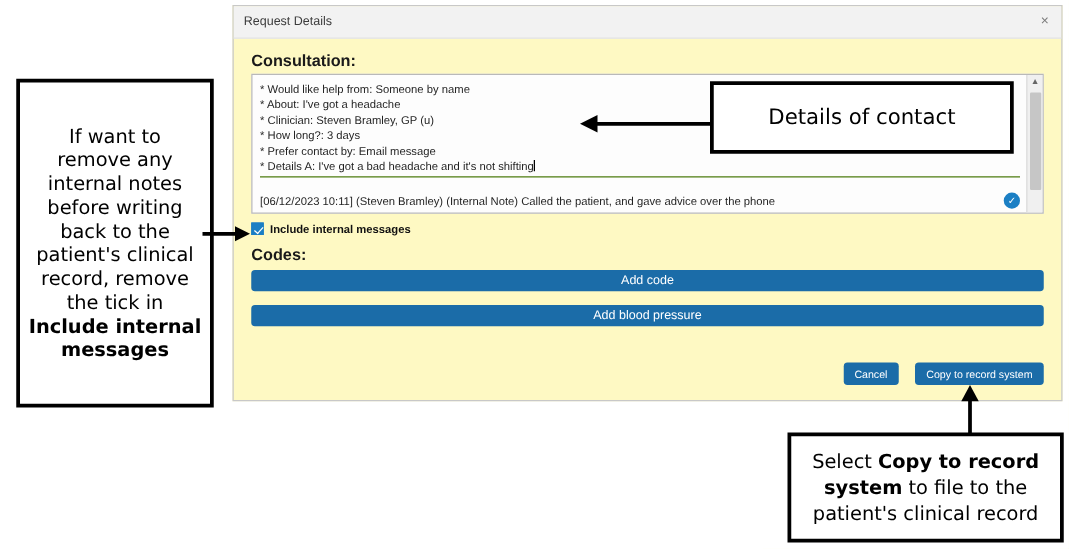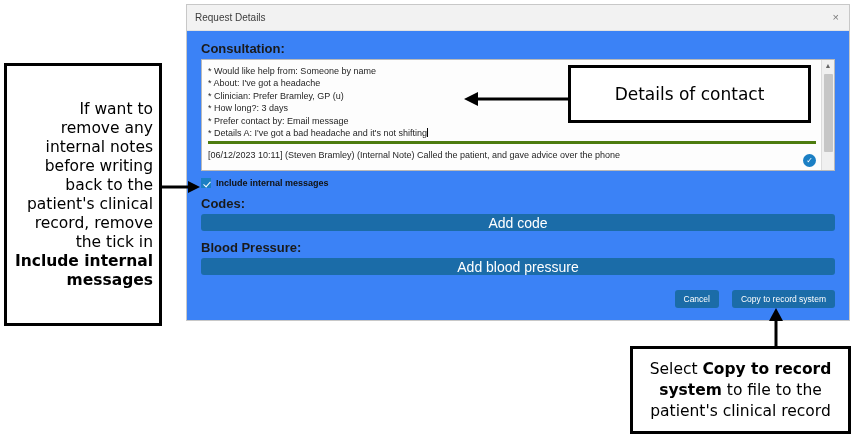--- a/index.html
+++ b/index.html
@@ -15,21 +15,21 @@
     overflow: hidden;
   }
 
   
   #dialog {
     position: absolute;
     left: 186px;
     top: 4px;
     width: 664px;
     height: 317px;
-    background: #3b82f6;
+    background: #fef9c3;
     border: 1px solid #c8c8c8;
     box-sizing: border-box;
   }
   #dialog-titlebar {
     height: 26px;
     background: #f2f2f2;
     border-bottom: 1px solid #e2e2e2;
     display: flex;
     align-items: center;
     padding: 0 8px;
@@ -72,23 +72,23 @@
     padding: 5px 18px 0 6px;
     box-sizing: border-box;
   }
   .cons-line {
     font-size: 9px;
     color: #1f1f1f;
     line-height: 12.4px;
     white-space: nowrap;
   }
   .cons-line.note {
-    border-top: 3px solid #4d7c0f;
+    border-top: 1px solid #4d7c0f;
     margin-top: 2px;
-    padding-top: 5px;
+    padding-top: 13px;
   }
   .caret {
     display: inline-block;
     width: 1px;
     height: 9px;
     background: #000;
     vertical-align: -1px;
     margin-left: 0px;
   }
   
@@ -166,21 +166,21 @@
   }
 
   
   .wide-btn {
     width: 100%;
     height: 17px;
     background: #1b6ca8;
     border: none;
     border-radius: 3px;
     color: #ffffff;
-    font-size: 14px;
+    font-size: 10px;
     font-family: "Liberation Sans", sans-serif;
     cursor: pointer;
     margin-bottom: 9px;
   }
 
   
   #dialog-footer {
     position: absolute;
     right: 14px;
     bottom: 12px;
@@ -203,26 +203,25 @@
     position: absolute;
     border: 3px solid #000;
     background: #ffffff;
     box-sizing: border-box;
     display: flex;
     align-items: center;
     justify-content: center;
     text-align: center;
   }
   #callout-left {
-    left: 4px;
+    left: 13px;
     top: 63px;
     width: 158px;
     height: 263px;
     padding: 6px;
-    text-align: right;
   }
   #callout-left p {
     margin: 0;
     font-size: 15.5px;
     line-height: 19px;
     color: #000;
     font-family: "DejaVu Sans", sans-serif;
   }
   #callout-left .bold {
     font-weight: bold;
@@ -268,42 +267,41 @@
   </div>
 
   <div id="dialog-body">
 
     <div class="section-label">Consultation:</div>
 
     <div id="consultation-box">
       <div id="consultation-text">
         <div class="cons-line">* Would like help from:  Someone by name</div>
         <div class="cons-line">* About:  I've got a headache</div>
-        <div class="cons-line">* Clinician:  Prefer Bramley, GP (u)</div>
+        <div class="cons-line">* Clinician:  Steven Bramley, GP (u)</div>
         <div class="cons-line">* How long?:  3 days</div>
         <div class="cons-line">* Prefer contact by:  Email message</div>
         <div class="cons-line"><span>* Details A:  I've got a bad headache and it's not shifting</span><span class="caret"></span></div>
         <div class="cons-line note">[06/12/2023 10:11] (Steven Bramley) (Internal Note) Called the patient, and gave advice over the phone</div>
       </div>
       <div id="cons-scroll">
         <div class="arrow">▲</div>
         <div id="cons-thumb"></div>
       </div>
       <div id="cons-check">✓</div>
     </div>
 
     <div id="include-row">
       <span id="include-checkbox"></span>
       <span id="include-label">Include internal messages</span>
     </div>
 
     <div class="section-label">Codes:</div>
     <button class="wide-btn">Add code</button>
 
-    <div class="section-label">Blood Pressure:</div>
     <button class="wide-btn">Add blood pressure</button>
 
   </div>
 
   <div id="dialog-footer">
     <button class="footer-btn">Cancel</button>
     <button class="footer-btn">Copy to record system</button>
   </div>
 
 </div>

